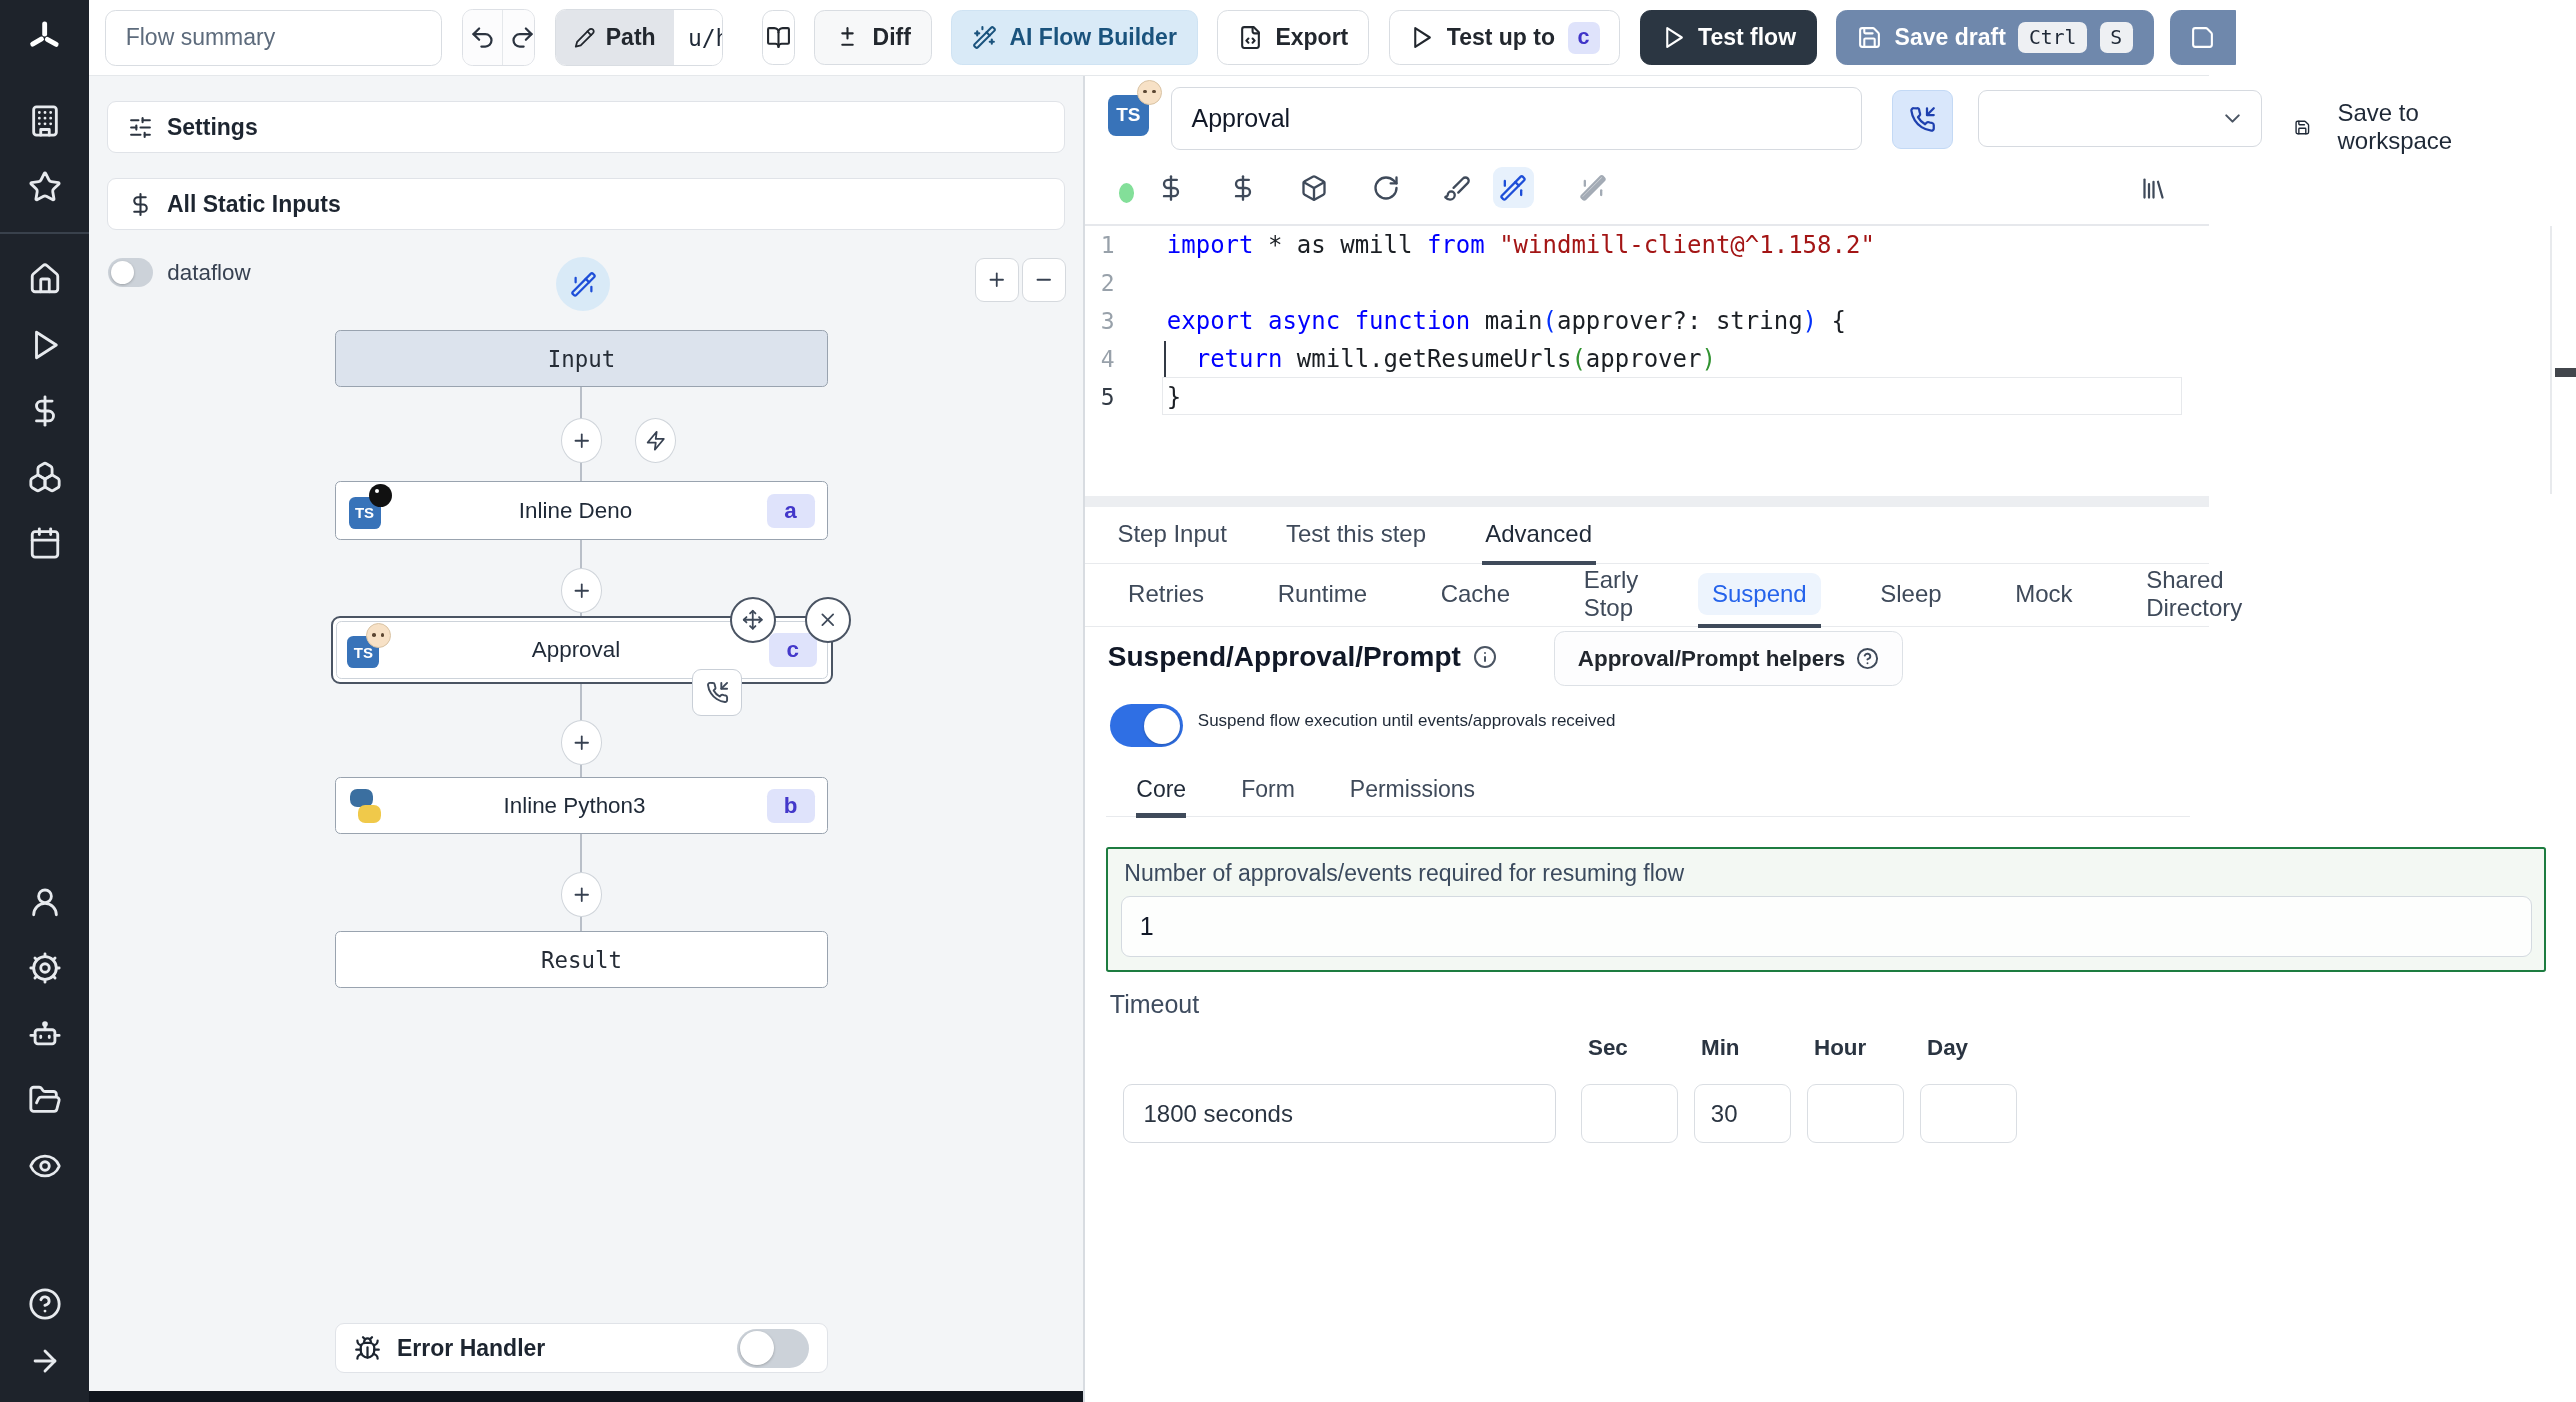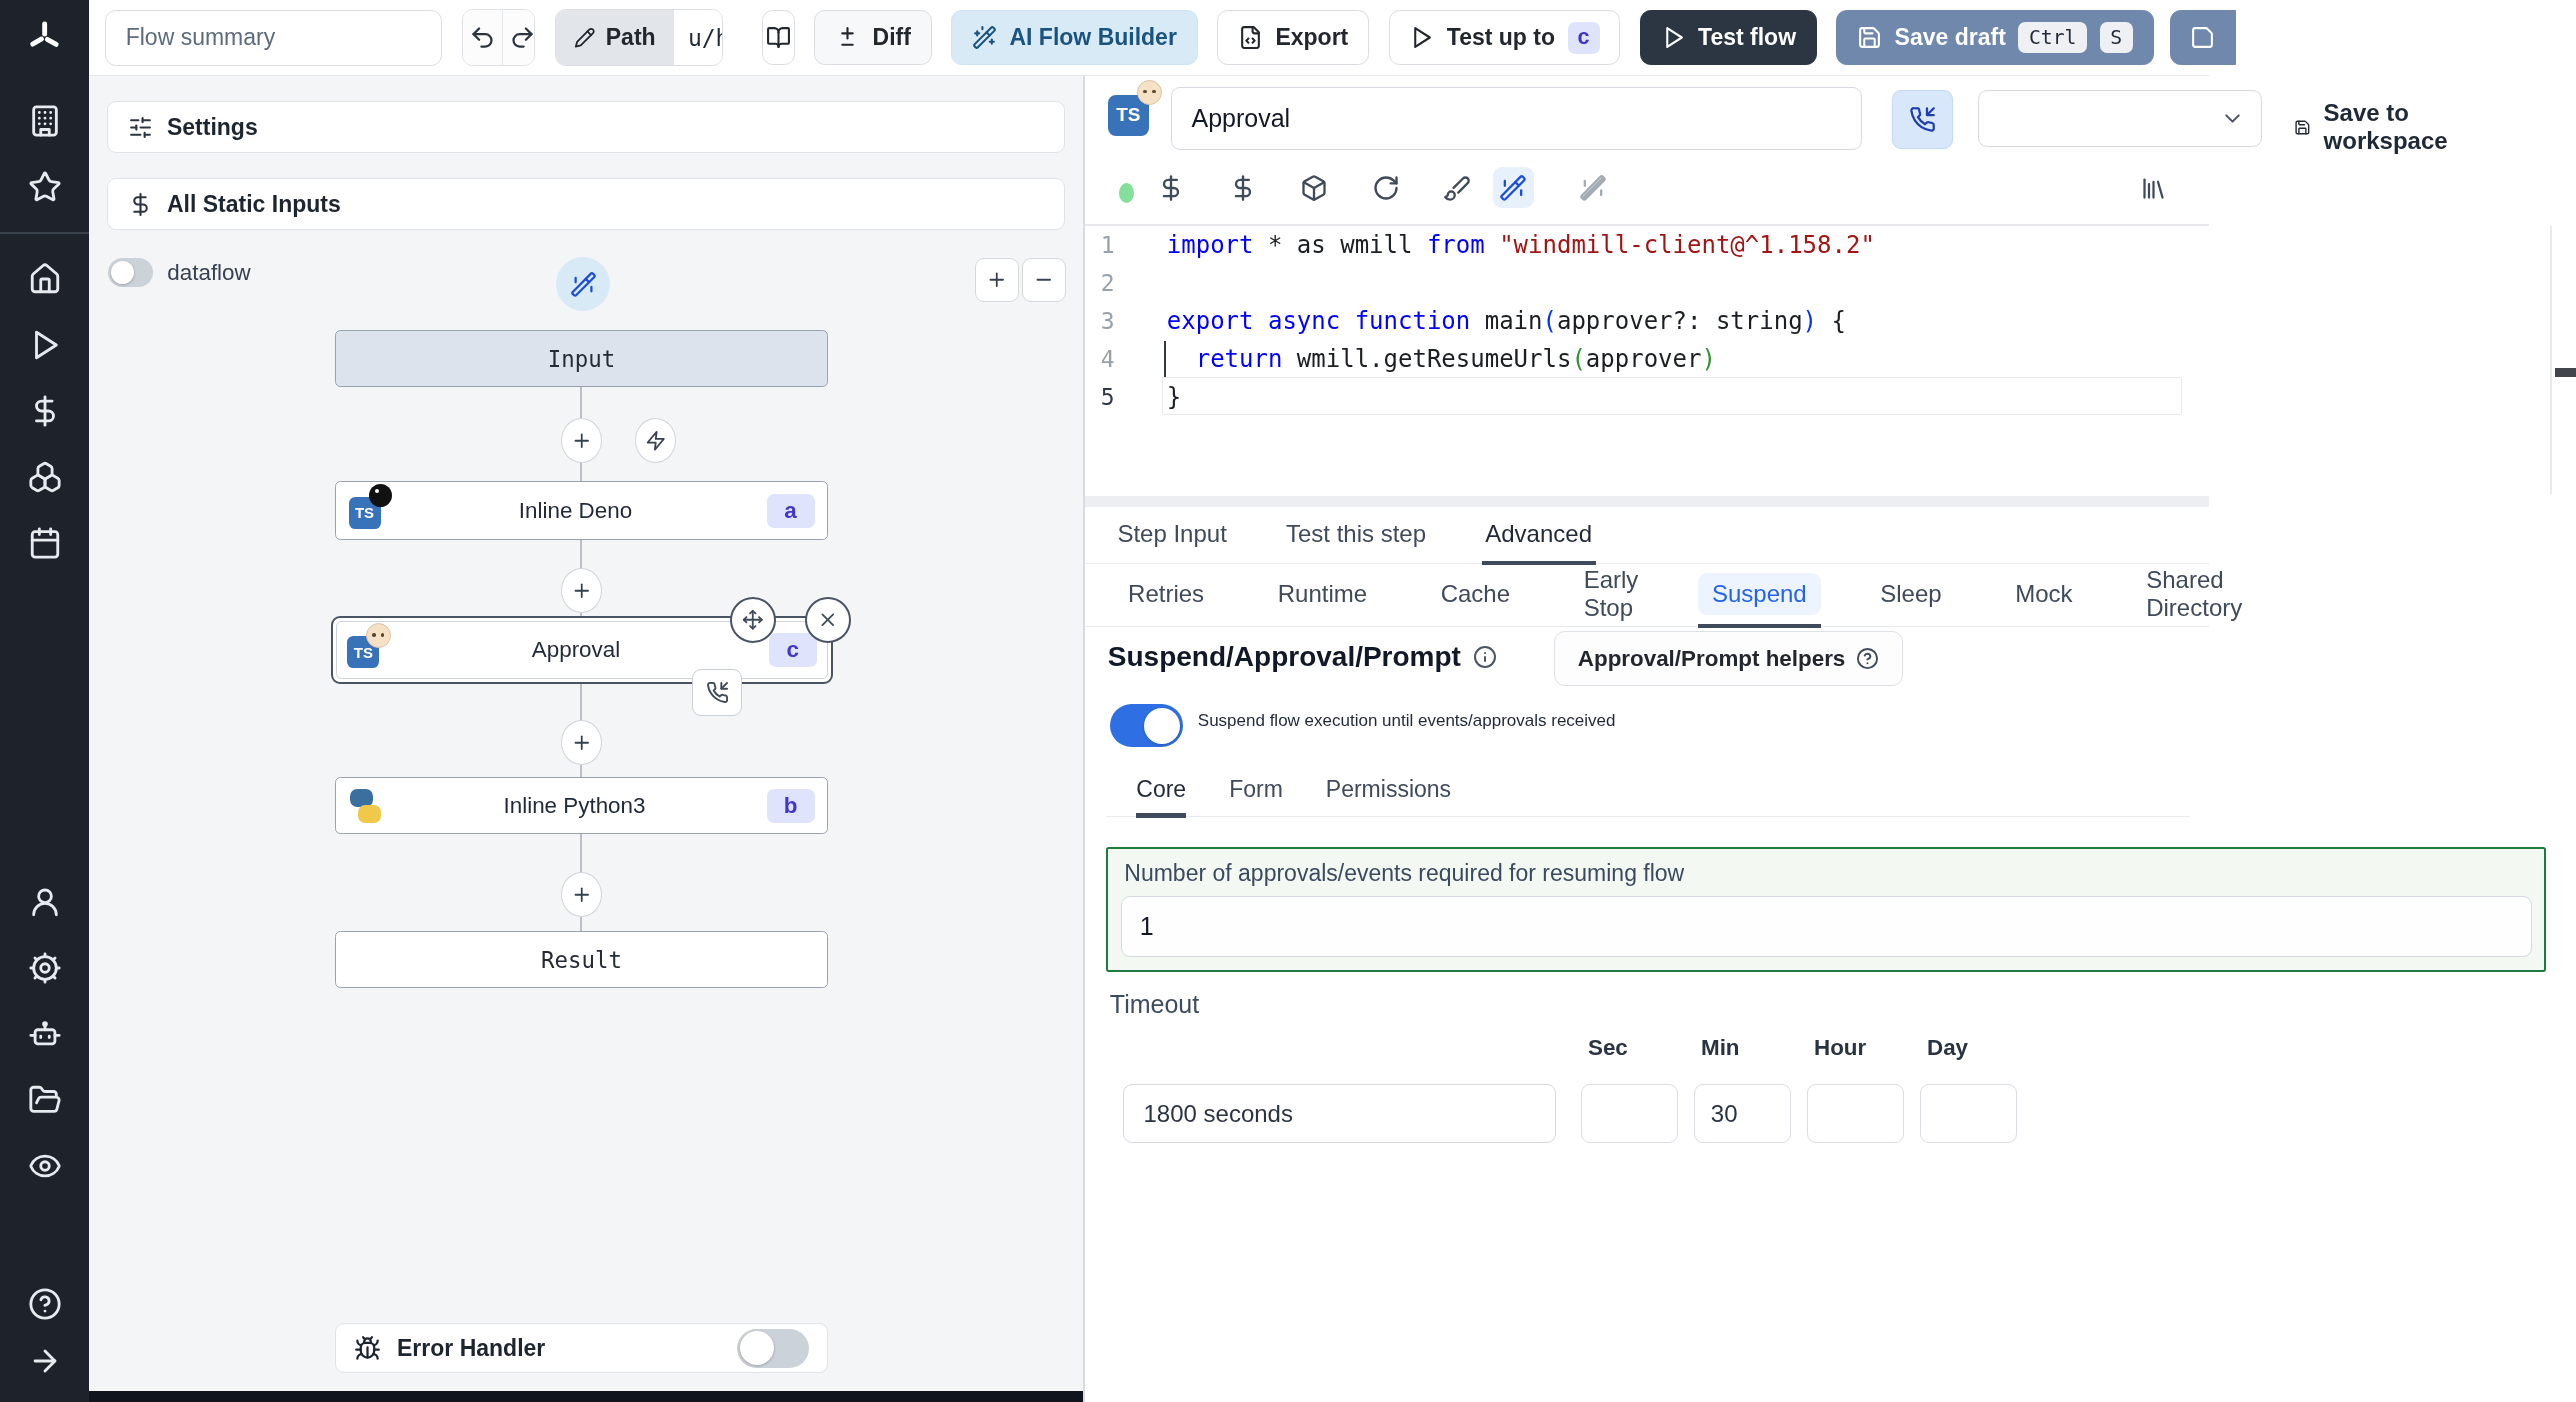--- a/index.html
+++ b/index.html
@@ -102,21 +102,21 @@
   
   .right-panel{flex:1;position:relative;background:#fff;min-width:0}
   .rp-abs{position:absolute}
   .name-input{left:86px;top:10.7px;width:691px;height:63px;border:1.8px solid #d6dae0;border-radius:9px;font-size:25px;padding:0 19.7px;color:#111827;font-family:"Liberation Sans",sans-serif;outline:none;box-sizing:border-box}
   .hdr-lang{left:23px;top:12.5px;width:47px;height:47px}
   .hdr-lang .ts-badge{width:41px;height:41px;font-size:19px;border-radius:8px}
   .phone-btn{left:807px;top:14.3px;width:59px;height:57px;background:#d9e7fb;border:1.8px solid #c3d9f5;border-radius:9px;display:flex;align-items:center;justify-content:center;color:#1e40af;cursor:pointer}
   .phone-btn svg{width:27px;height:27px}
   .rp-select{left:893px;top:14.3px;width:284px;height:57px;border:1.8px solid #d6dae0;border-radius:9px;background:#fff;display:flex;align-items:center;justify-content:flex-end;padding:0 16px;color:#4b5563;cursor:pointer;box-sizing:border-box}
   .rp-select svg{width:25px;height:25px}
-  .save-ws{left:1209px;top:23px;display:flex;align-items:center;gap:13px;font-weight:700;font-size:24px;color:#1f2937;cursor:pointer}
+  .save-ws{left:1209px;top:23px;display:flex;align-items:center;gap:27px;font-weight:400;font-size:24px;color:#1f2937;cursor:pointer}
   .save-ws svg{width:27px;height:27px}
 
   .ed-dot{left:34px;top:107px;width:15px;height:19.7px;border-radius:50%;background:#83df99}
   .ed-ic{width:41px;height:41px;display:flex;align-items:center;justify-content:center;color:#3f4a5a;top:91px;cursor:pointer}
   .ed-ic svg{width:28px;height:28px}
   .ed-ic.active{background:#e7f1fc;border-radius:9px;color:#1d4ed8}
   .ed-ic.dim{color:#a3abb5;position:relative}
   .ed-ic.dim:after{content:"";position:absolute;left:5.4px;top:19.7px;width:30px;height:2.7px;background:#a3abb5;transform:rotate(-45deg)}
   .ed-lib{right:36px;top:93px;width:39px;height:39px;color:#3f4a5a;display:flex;align-items:center;justify-content:center}
   .ed-lib svg{width:27px;height:27px}
@@ -143,21 +143,21 @@
   .subtab.active{border-color:#3f4a5a;color:#2563eb}
   .subtab.active span{background:#edf4fd}
 
   .sus-title{left:23px;top:565px;display:flex;align-items:center;gap:12.5px;font-size:28px;font-weight:700;color:#111827}
   .sus-title svg{width:24px;height:24px;color:#4b5563}
   .helpers-btn{left:469px;top:555px;height:55px;display:inline-flex;align-items:center;gap:10.7px;border:1.8px solid #dde1e6;border-radius:10.7px;background:#fdfdfe;font-weight:700;font-size:22.4px;color:#22272e;padding:0 23px;cursor:pointer}
   .helpers-btn svg{width:23px;height:23px;color:#3f4a5a}
   .sus-toggle{left:25px;top:628px;width:73px;height:43px}
   .sus-toggle .knob{width:36px;height:36px;top:3.6px}
   .sus-toggle-label{left:113px;top:635px;font-size:17px;color:#1f2937}
-  .core-tabs{left:21.5px;right:19px;top:691px;height:50px;border-bottom:1.8px solid #e8eaed;display:flex;gap:43px;padding-left:30px;box-sizing:border-box}
+  .core-tabs{left:21.5px;right:19px;top:691px;height:50px;border-bottom:1.8px solid #e8eaed;display:flex;gap:55px;padding-left:30px;box-sizing:border-box}
   .coretab{display:flex;align-items:center;font-size:23px;color:#3f4a5a;border-bottom:5.4px solid transparent;margin-bottom:-1.8px;cursor:pointer}
   .coretab.active{border-color:#3f4a5a;color:#1f2937}
 
   .green-box{left:21.5px;top:771px;width:1440px;height:125px;border:2.7px solid #1d7c40;background:#f3f8f3;border-radius:2.7px;box-sizing:border-box}
   .gb-label{position:absolute;left:16px;top:10.7px;font-size:23px;color:#3b4a5e}
   .gb-input{position:absolute;left:12.5px;right:12.5px;top:47px;height:61px;border:1.8px solid #d4dae0;border-radius:9px;background:#fdfefd;font-size:25px;padding:0 18px;color:#111827;font-family:"Liberation Sans",sans-serif;outline:none;box-sizing:border-box}
 
   .timeout-label{left:25px;top:914px;font-size:25px;color:#3f4c5f}
   .timeout-row{left:38px;top:959px;display:flex;align-items:flex-end;gap:25px}
   .big-input{width:433px;height:59px;border:1.8px solid #d6dae0;border-radius:9px;font-size:24px;padding:0 19.7px;color:#2a3441;font-family:"Liberation Sans",sans-serif;outline:none;box-sizing:border-box}

